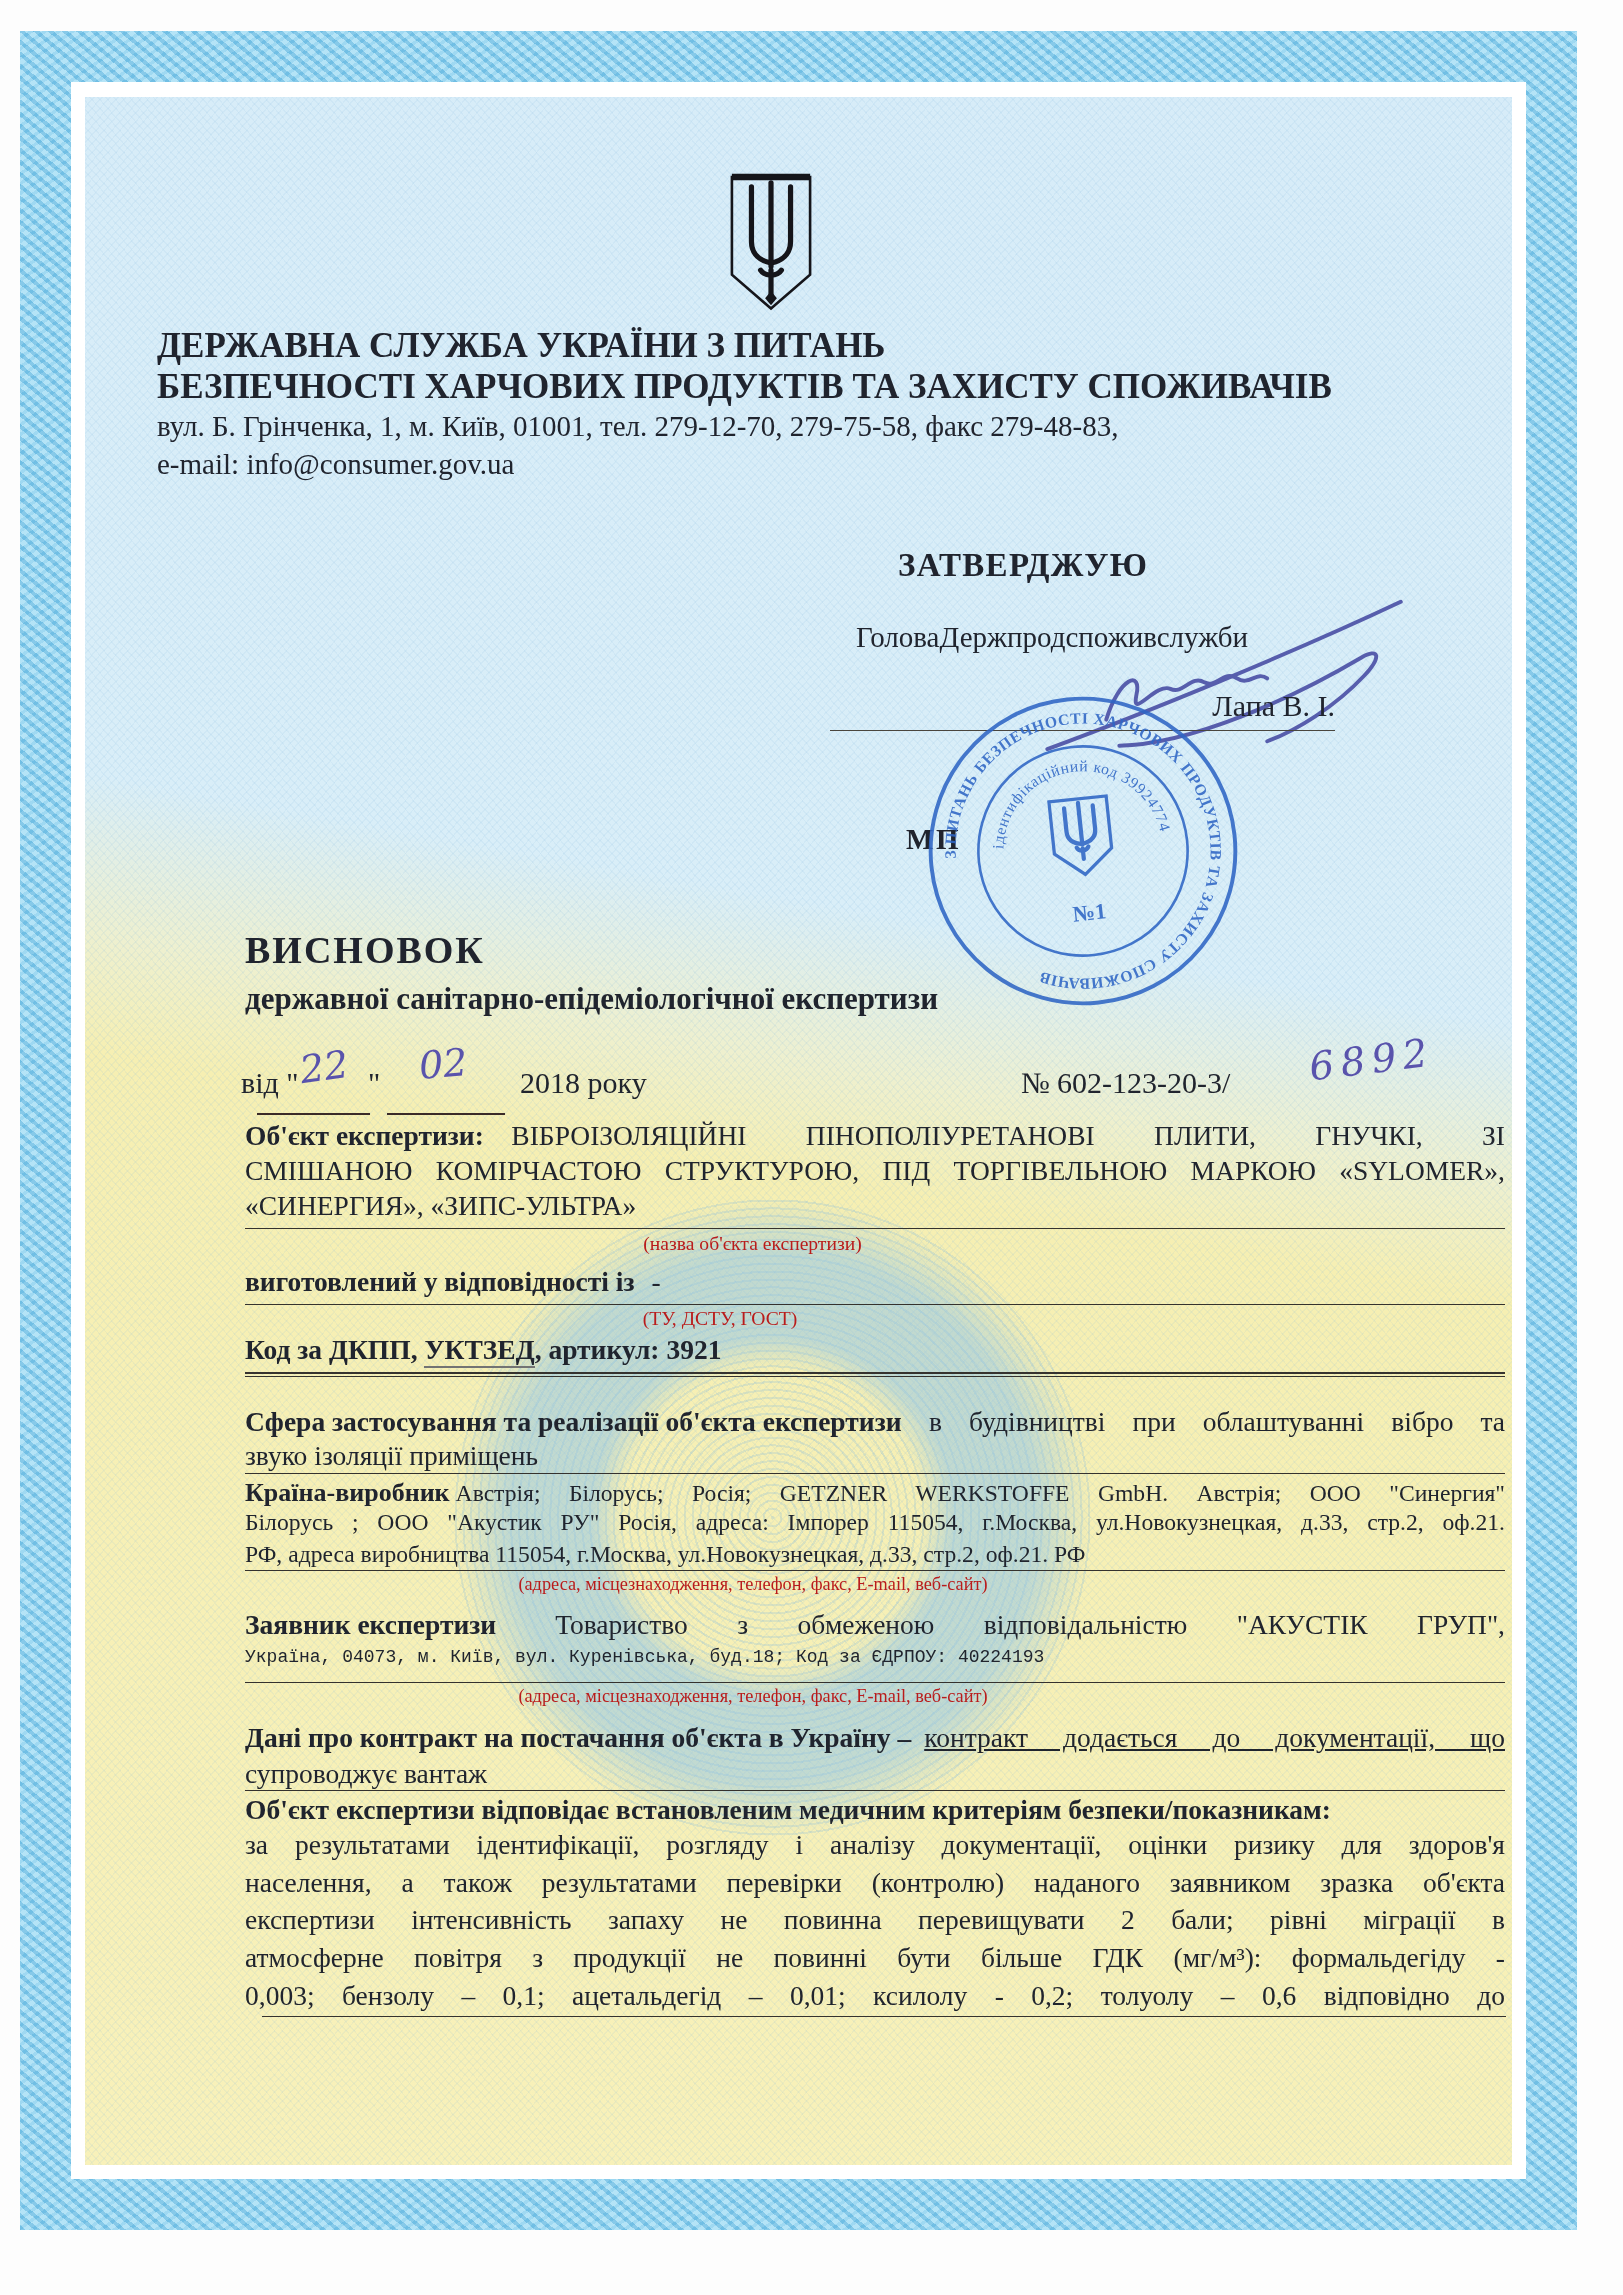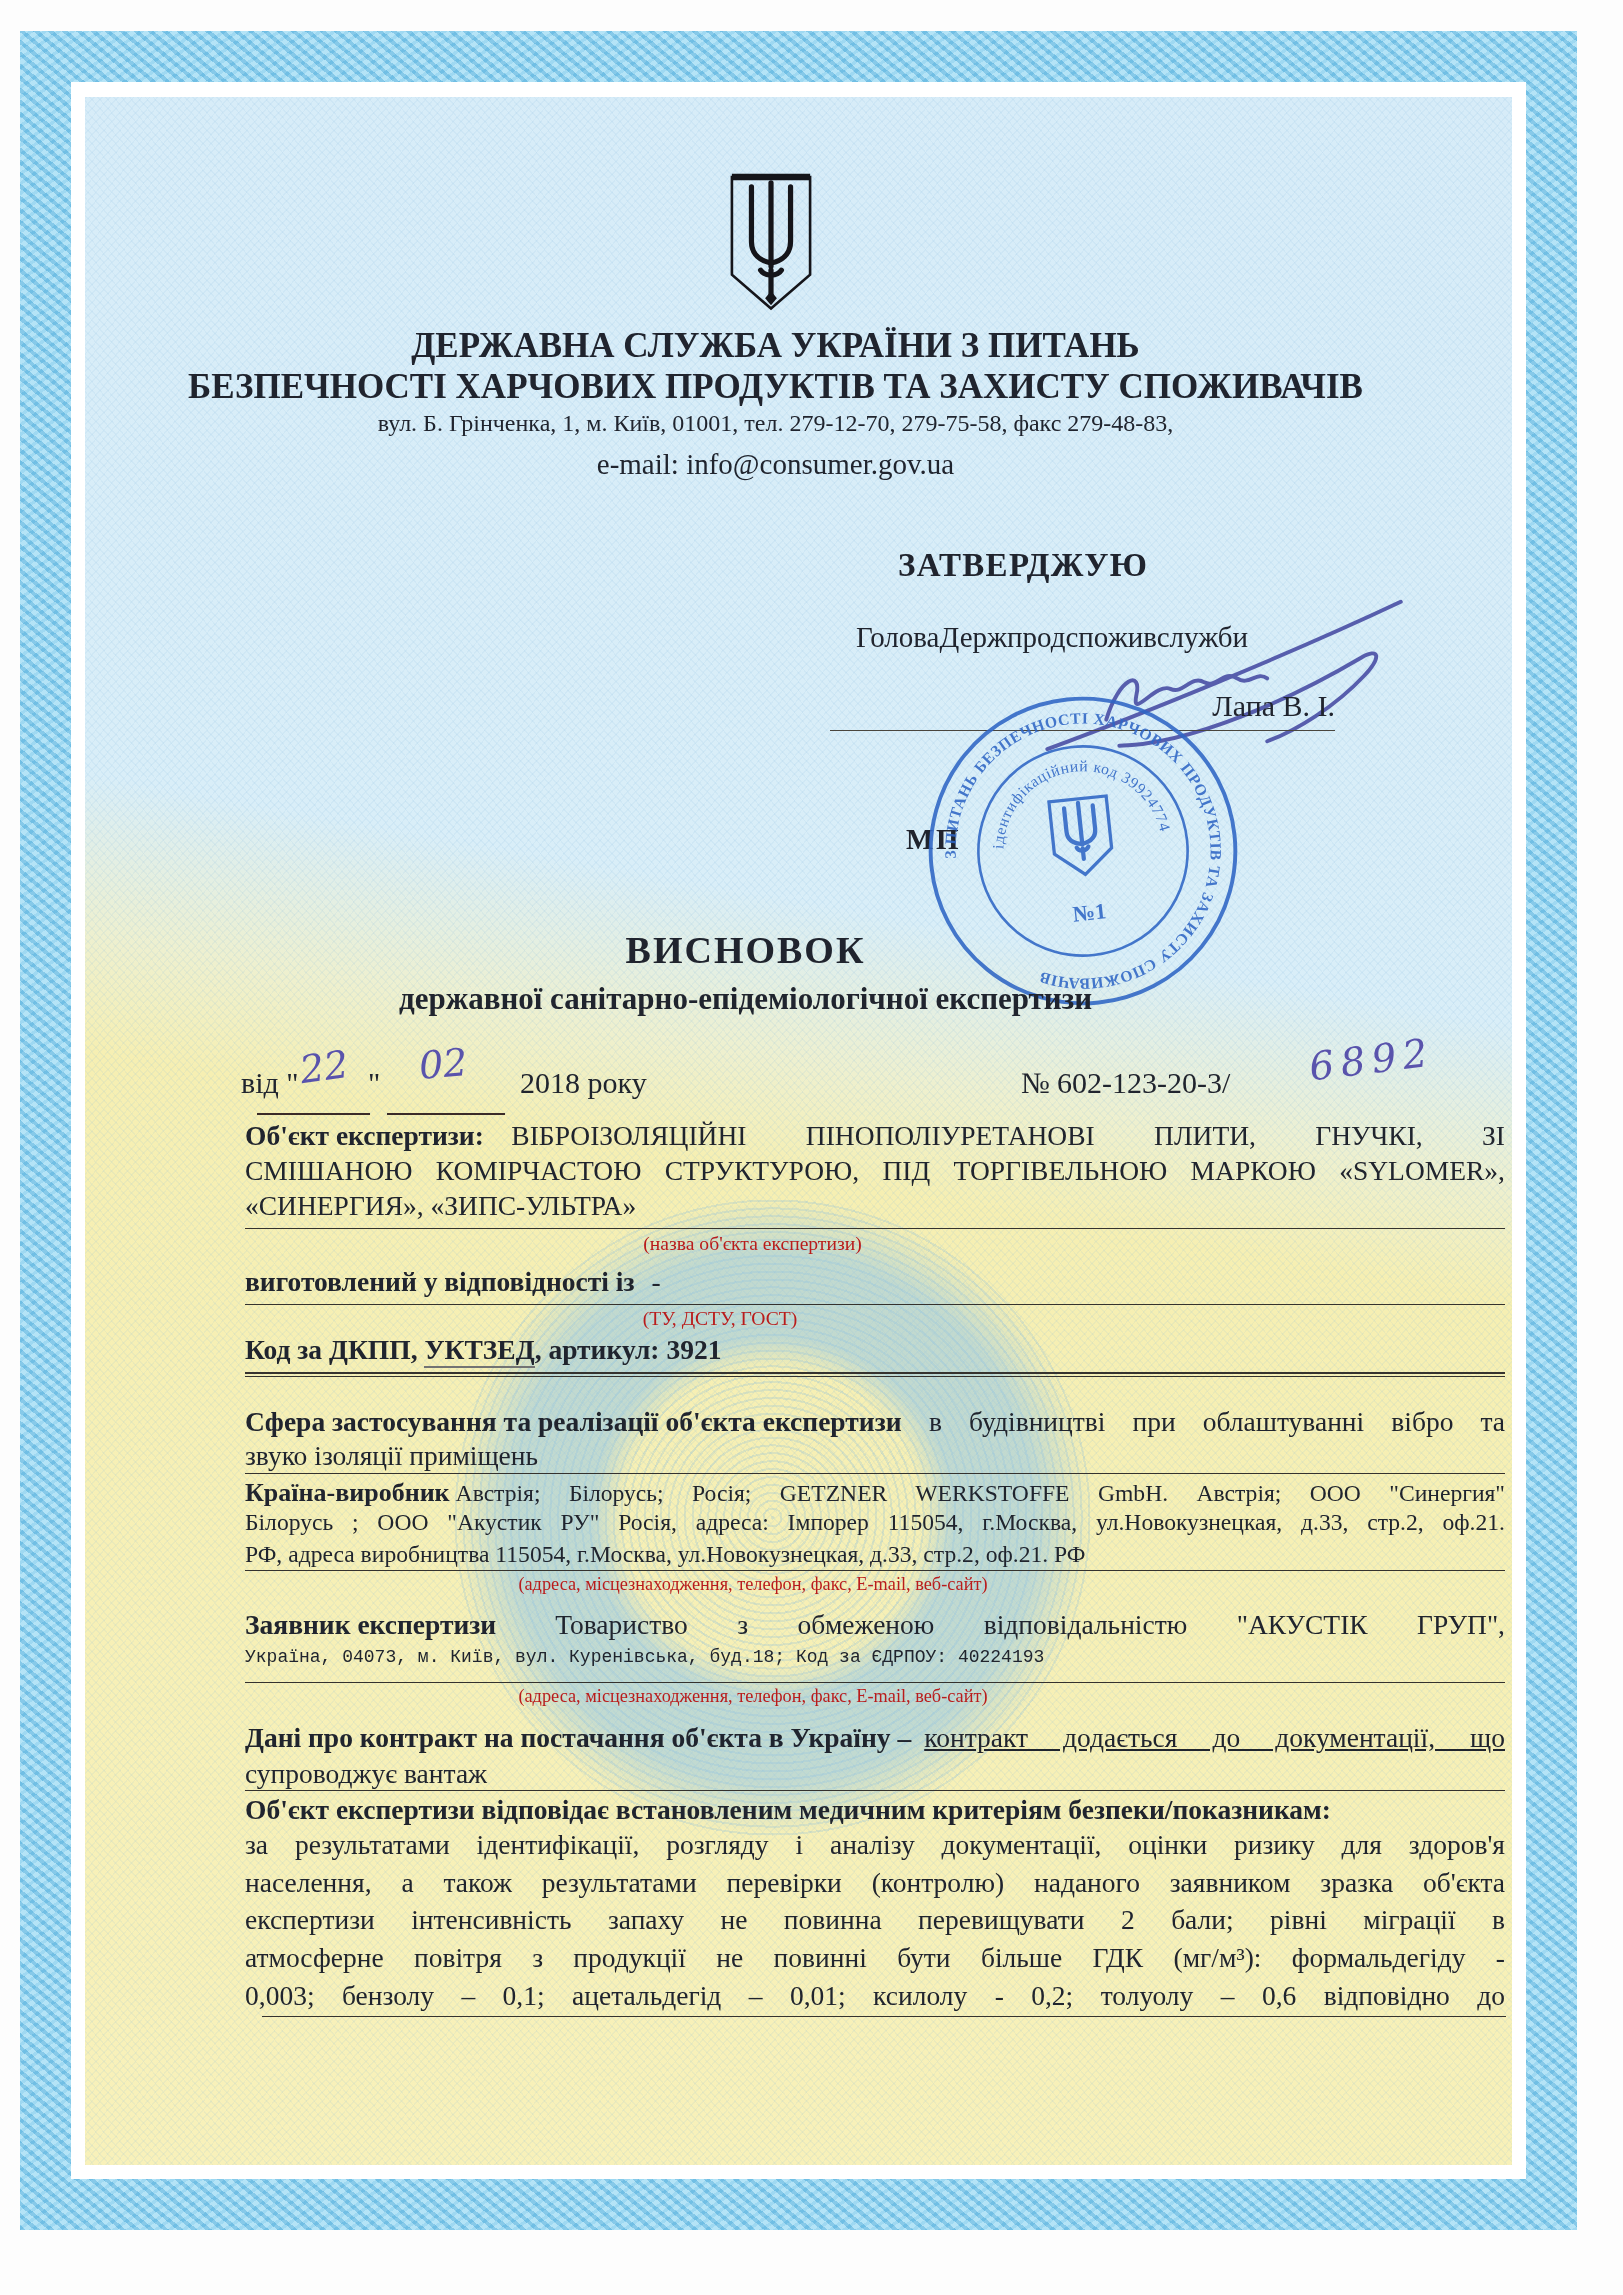--- a/index.html
+++ b/index.html
@@ -17,21 +17,21 @@
   .content::before{content:"";position:absolute;inset:0;
     background:
       repeating-linear-gradient(48deg, rgba(125,180,220,.10) 0 1.3px, transparent 1.3px 5.9px),
       repeating-linear-gradient(-48deg, rgba(125,180,220,.10) 0 1.3px, transparent 1.3px 5.9px);}
   .rosette{position:absolute;left:367px;top:1100px;width:641px;height:641px;border-radius:50%;
     background:
       radial-gradient(circle, rgba(150,205,240,0) 0 33%, rgba(140,195,235,.50) 40% 58%, rgba(140,195,235,0) 70%),
       repeating-radial-gradient(circle, rgba(120,180,225,.22) 0 2px, transparent 2px 7.9px);}
   .t{position:absolute;font-family:"Liberation Serif",serif;color:#20242e;white-space:nowrap;line-height:1.12;}
   .b{font-weight:700;}
-  .ctr{text-align:center;}
+  .ctr{text-align:left;}
   .wide{left:245px;width:1260px;}
   .just{white-space:normal;text-align:justify;text-align-last:justify;}
   .flexrow{display:flex;align-items:baseline;white-space:nowrap;}
   .flexrow .val{flex:1;margin-left:27.5px;white-space:normal;text-align:justify;text-align-last:justify;}
   .cap{font-size:19.6px;color:#b91c1c;text-align:center;}
   .hr{position:absolute;background:#35322e;height:1.3px;}
   .hand{font-family:"DejaVu Serif",serif;font-style:italic;color:#5953ac;}
   .stamp{position:absolute;left:913px;top:681px;width:340px;height:340px;opacity:.88;transform:rotate(-6deg);}
   .sig{position:absolute;left:1008px;top:592px;width:419px;height:216px;opacity:.9;}
   .emblem{position:absolute;left:728px;top:171px;width:86px;height:141px;}
@@ -56,21 +56,21 @@
       <path d="M96,24 v84 c0,20 -14,30 -30,33"></path>
       <path d="M66,18 v128"></path>
       <path d="M50,152 c6,10 26,10 32,0"></path>
       <path d="M66,152 v44"></path>
     </g>
     <path d="M66,206 l9,-11 l-9,-11 l-9,11 z" fill="#15151a"></path>
   </svg>
 
   <div class="t b ctr" style="left:157px;top:326px;width:1237px;font-size:35px;">ДЕРЖАВНА СЛУЖБА УКРАЇНИ З ПИТАНЬ</div>
   <div class="t b ctr" style="left:157px;top:367px;width:1237px;font-size:35px;">БЕЗПЕЧНОСТІ ХАРЧОВИХ ПРОДУКТІВ ТА ЗАХИСТУ СПОЖИВАЧІВ</div>
-  <div class="t ctr" style="left:157px;top:410px;width:1237px;font-size:24px;">вул. Б. Грінченка, 1, м. Київ, 01001, тел. 279-12-70, 279-75-58, факс 279-48-83,</div>
+  <div class="t ctr" style="left:157px;top:410px;width:1237px;font-size:29px;">вул. Б. Грінченка, 1, м. Київ, 01001, тел. 279-12-70, 279-75-58, факс 279-48-83,</div>
   <div class="t ctr" style="left:157px;top:448px;width:1237px;font-size:29px;">e-mail: info@consumer.gov.ua</div>
 
   <div class="t b" style="left:898px;top:547px;font-size:33px;letter-spacing:1.3px;">ЗАТВЕРДЖУЮ</div>
   <div class="t flexrow" style="left:856px;top:621px;width:531px;font-size:29px;">
     <span>Голова</span>
     <span>Держпродспоживслужби</span>
   </div>
 
   <svg class="sig" viewBox="0 0 640 330">
     <g fill="none" stroke="#4a4fa5" stroke-width="6" stroke-linecap="round">

